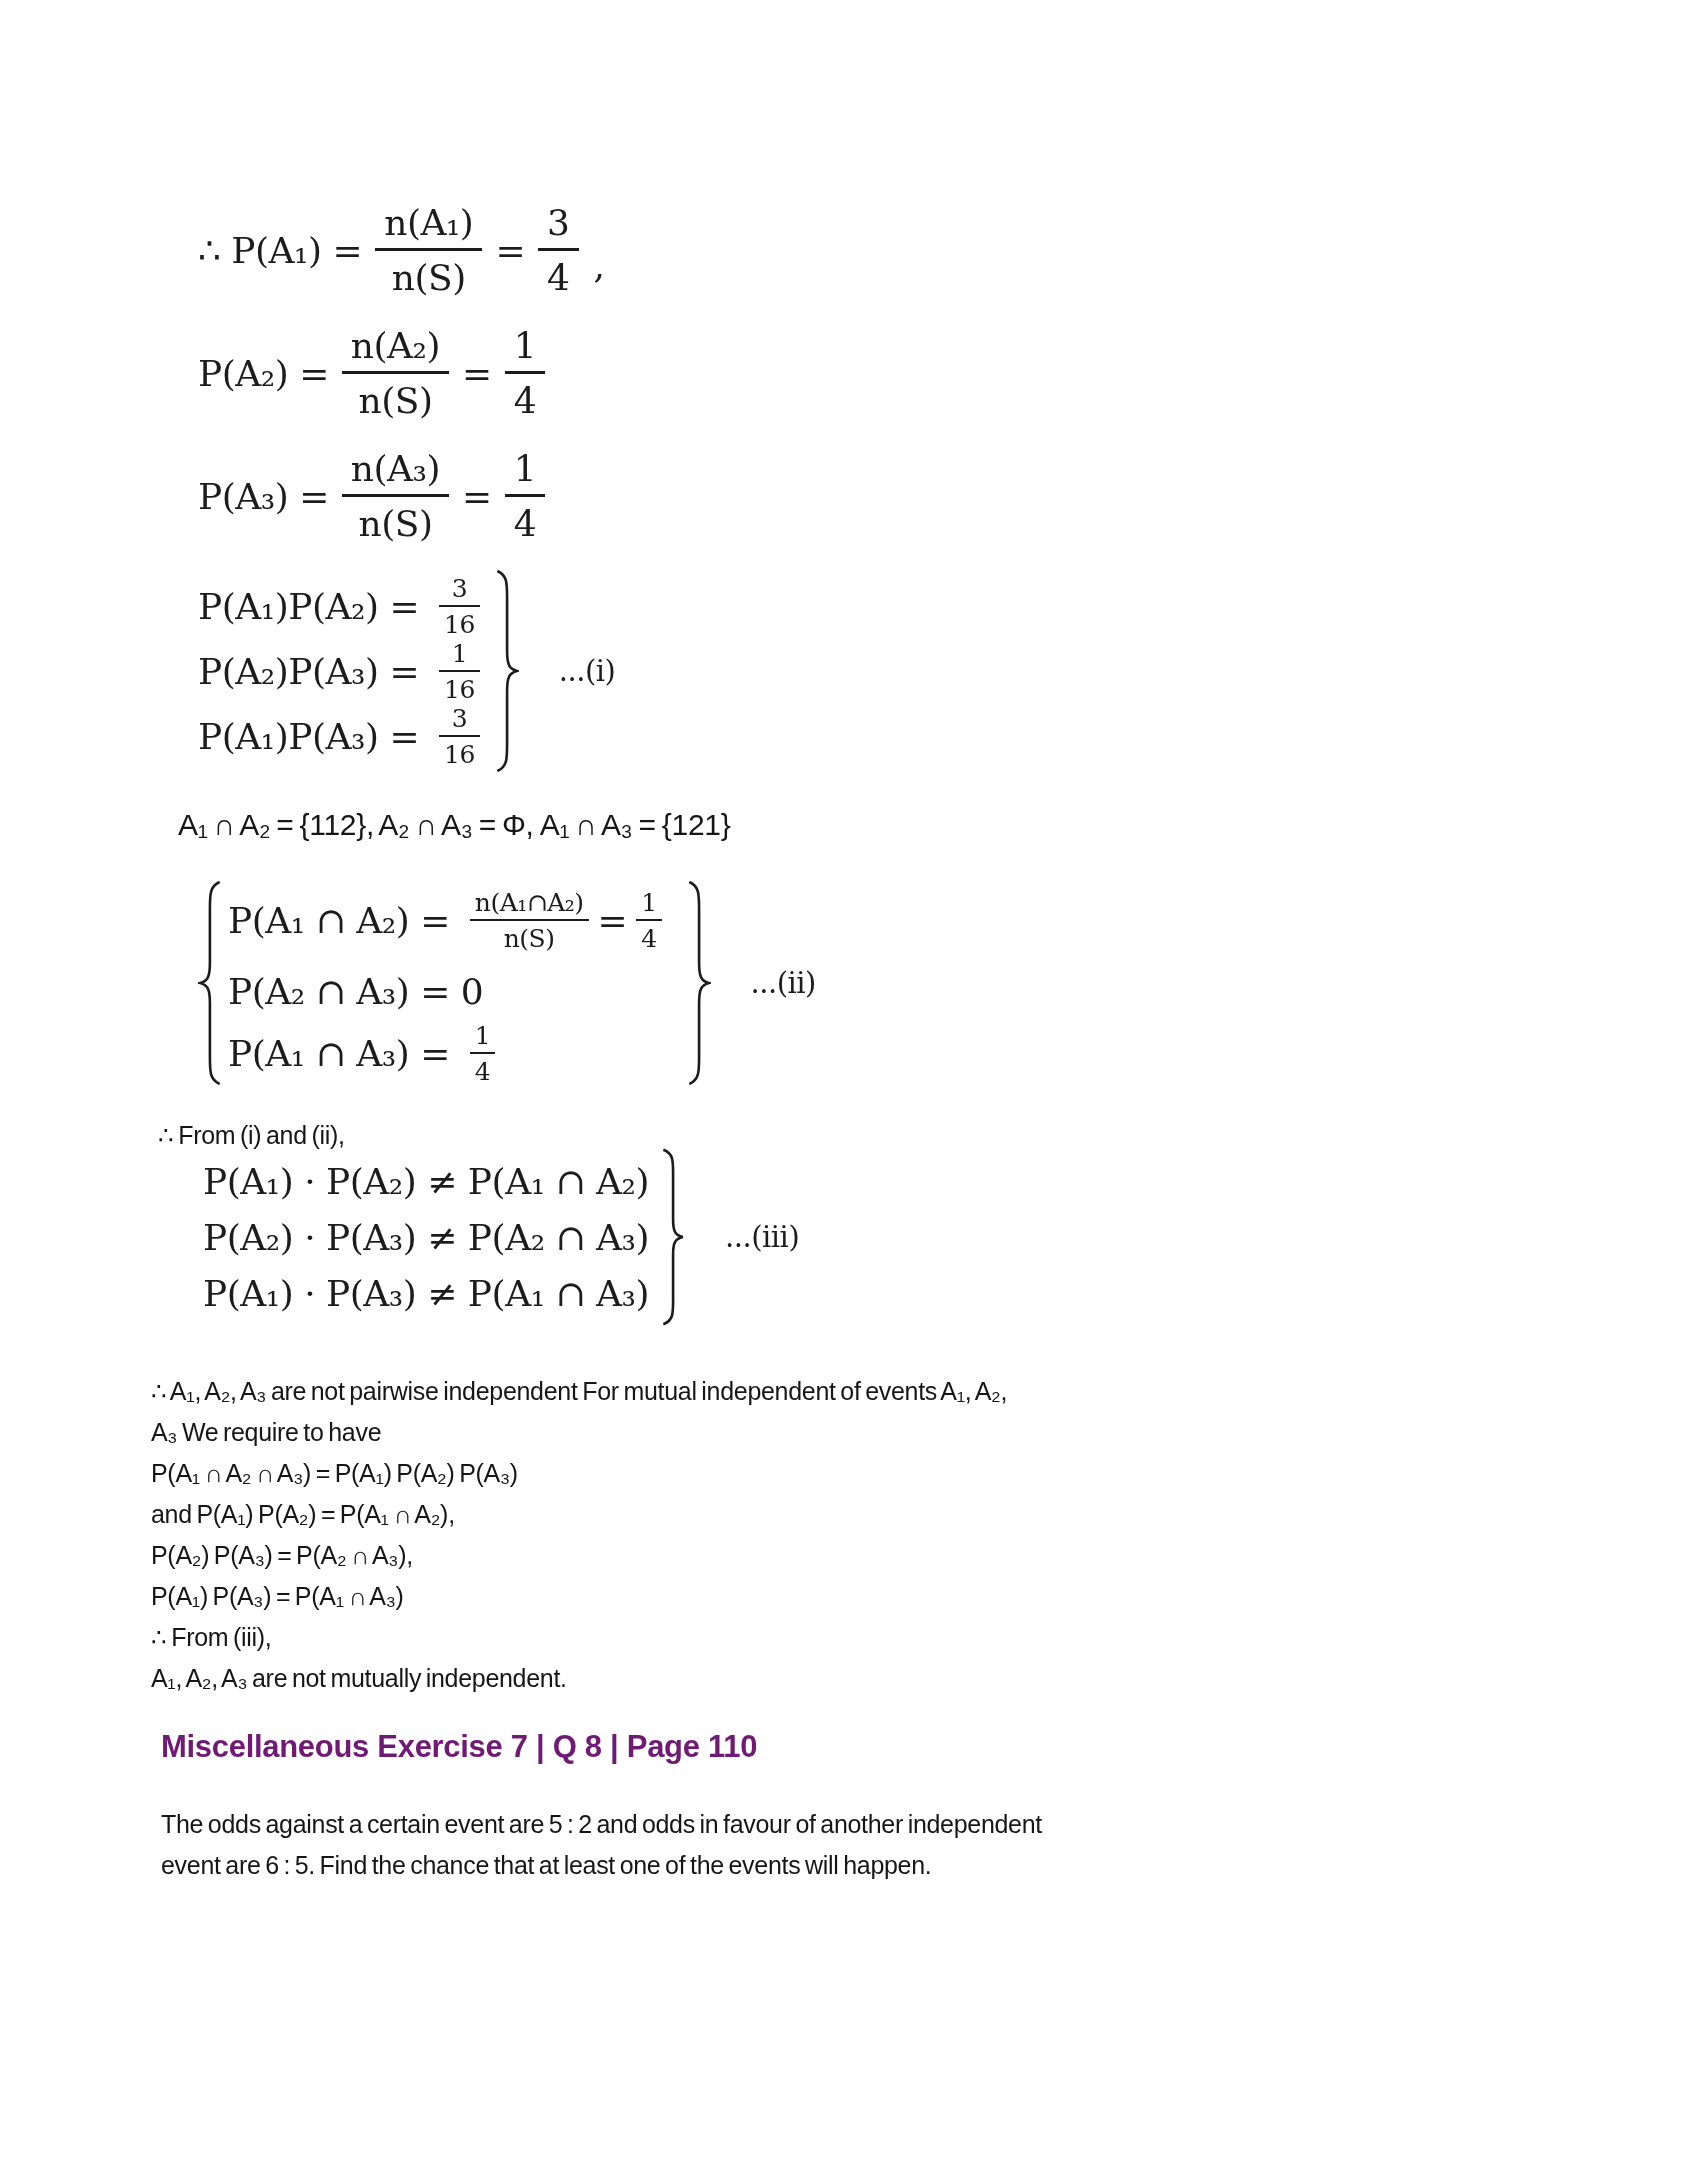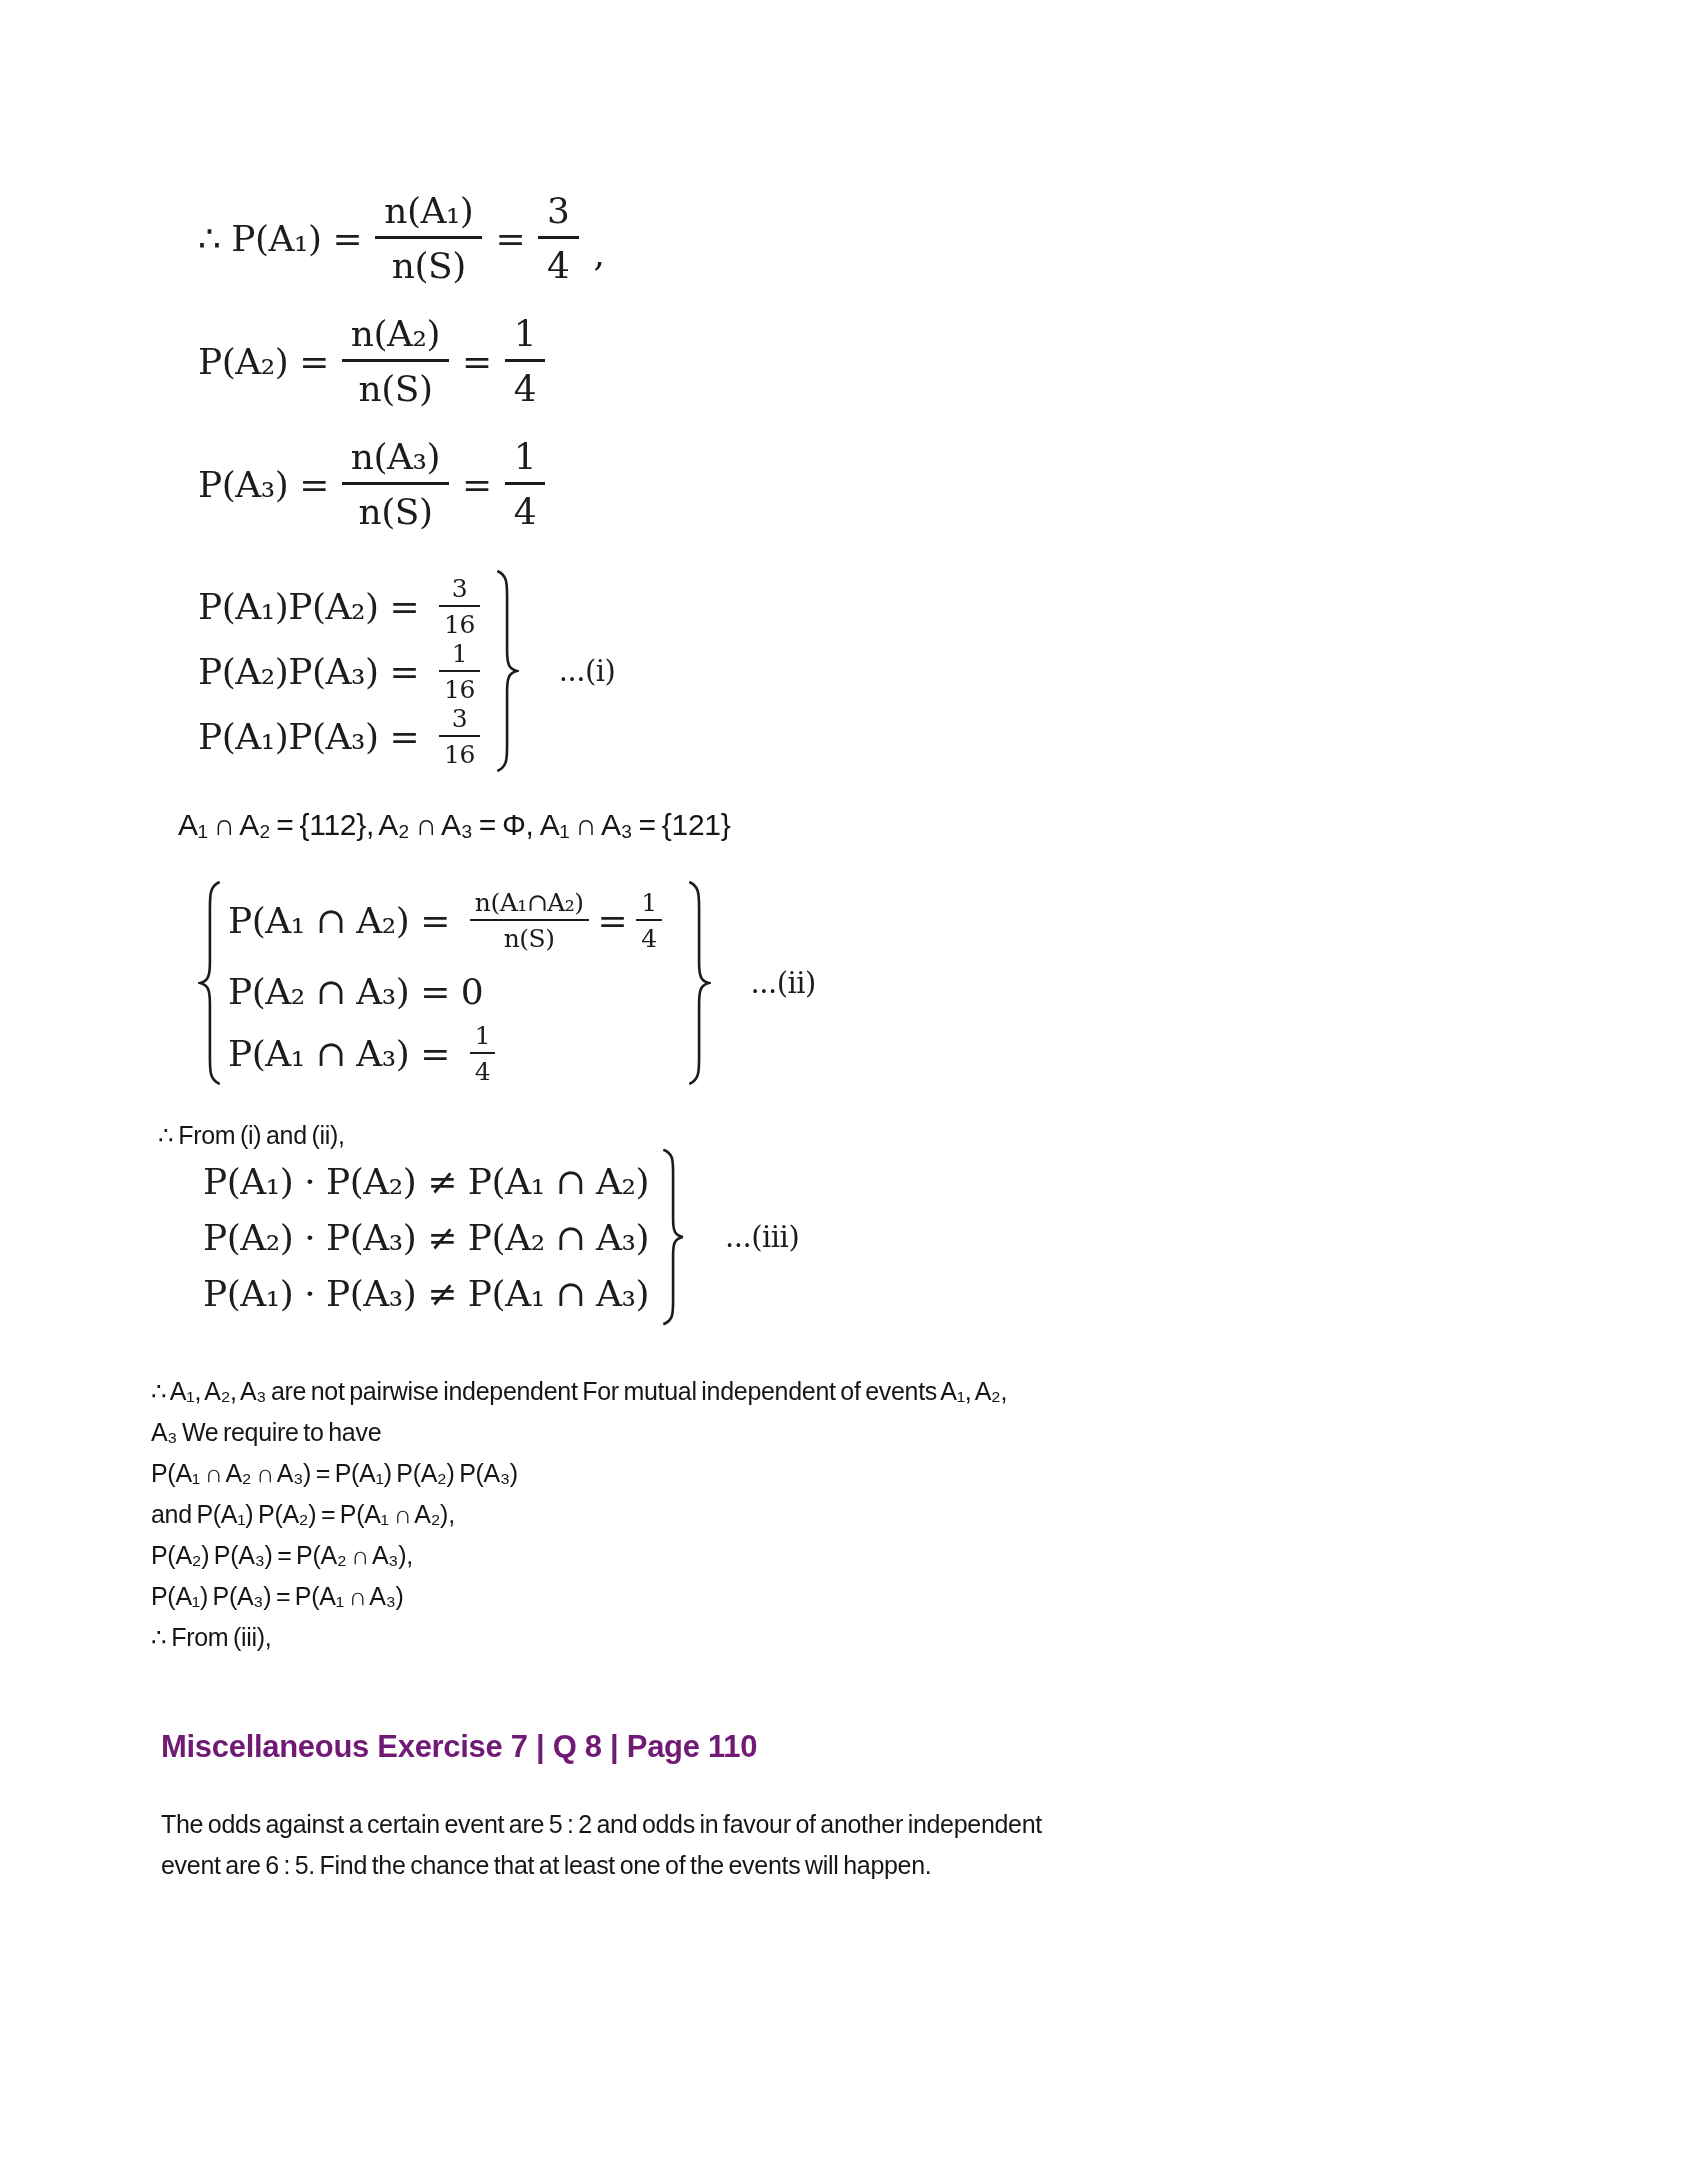--- a/index.html
+++ b/index.html
@@ -8,21 +8,21 @@
     color:#1b1b1b; overflow:hidden;
   }
 
   
   .math {
     position:absolute; display:flex; align-items:center;
     font-family:"DejaVu Serif", serif; color:#1c1c1c;
     font-size:36px; letter-spacing:-0.5px;
   }
   .mt { white-space:pre; }
-  .frac { display:inline-flex; flex-direction:column; align-items:center; margin:0 13px; }
+  .frac { display:inline-flex; flex-direction:column; align-items:center; margin:12px 13px; }
   .frac .num { padding:2px 9px 5px; white-space:pre; }
   .frac .bar { align-self:stretch; height:0; border-top:3px solid #1c1c1c; }
   .frac .den { padding:6px 9px 2px; white-space:pre; }
   .frac.small { font-size:25px; margin:0 9px; }
   .frac.small .num { padding:0 5px 2px; }
   .frac.small .bar { border-top:2px solid #1c1c1c; }
   .frac.small .den { padding:3px 5px 0; }
   .post-comma { align-self:center; transform:translateY(15px); margin-left:2px; }
 
   .rows { display:flex; flex-direction:column; justify-content:center; }
@@ -196,20 +196,21 @@
   </div>
 
   <div class="sans" style="left:151px; top:1371px;">
     <div class="line">∴ A₁, A₂, A₃ are not pairwise independent For mutual independent of events A₁, A₂,</div>
     <div class="line">A₃ We require to have</div>
     <div class="line">P(A₁ ∩ A₂ ∩ A₃) = P(A₁) P(A₂) P(A₃)</div>
     <div class="line">and P(A₁) P(A₂) = P(A₁ ∩ A₂),</div>
     <div class="line">P(A₂) P(A₃) = P(A₂ ∩ A₃),</div>
     <div class="line">P(A₁) P(A₃) = P(A₁ ∩ A₃)</div>
     <div class="line">∴ From (iii),</div>
+    <div class="line">A₁, A₂, A₃ are not mutually independent.</div>
   </div>
 
   <div class="heading" style="left:161px; top:1729px;">Miscellaneous Exercise 7 | Q 8 | Page 110</div>
 
   <div class="sans" style="left:161px; top:1804px;">
     <div class="line">The odds against a certain event are 5 : 2 and odds in favour of another independent</div>
     <div class="line">event are 6 : 5. Find the chance that at least one of the events will happen.</div>
   </div>
 
 </div>

